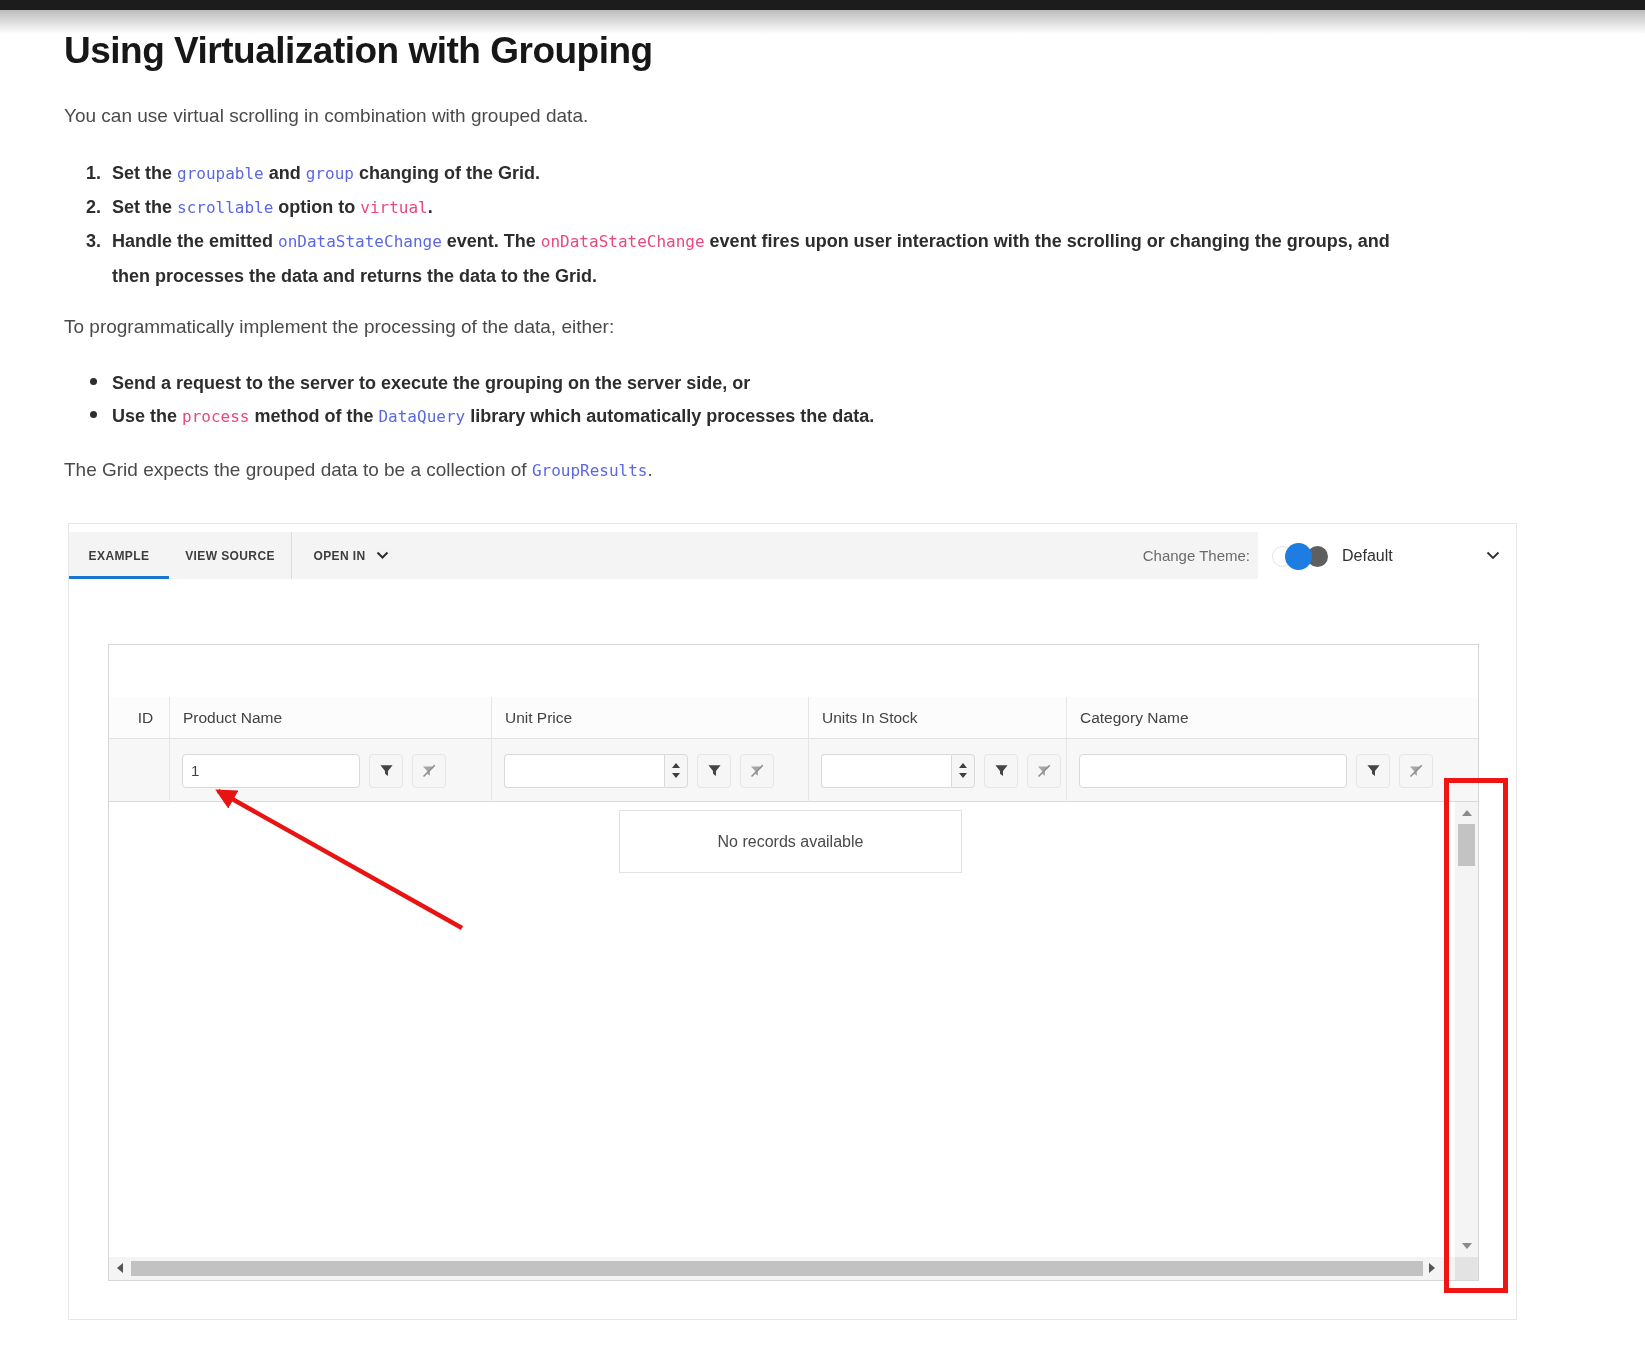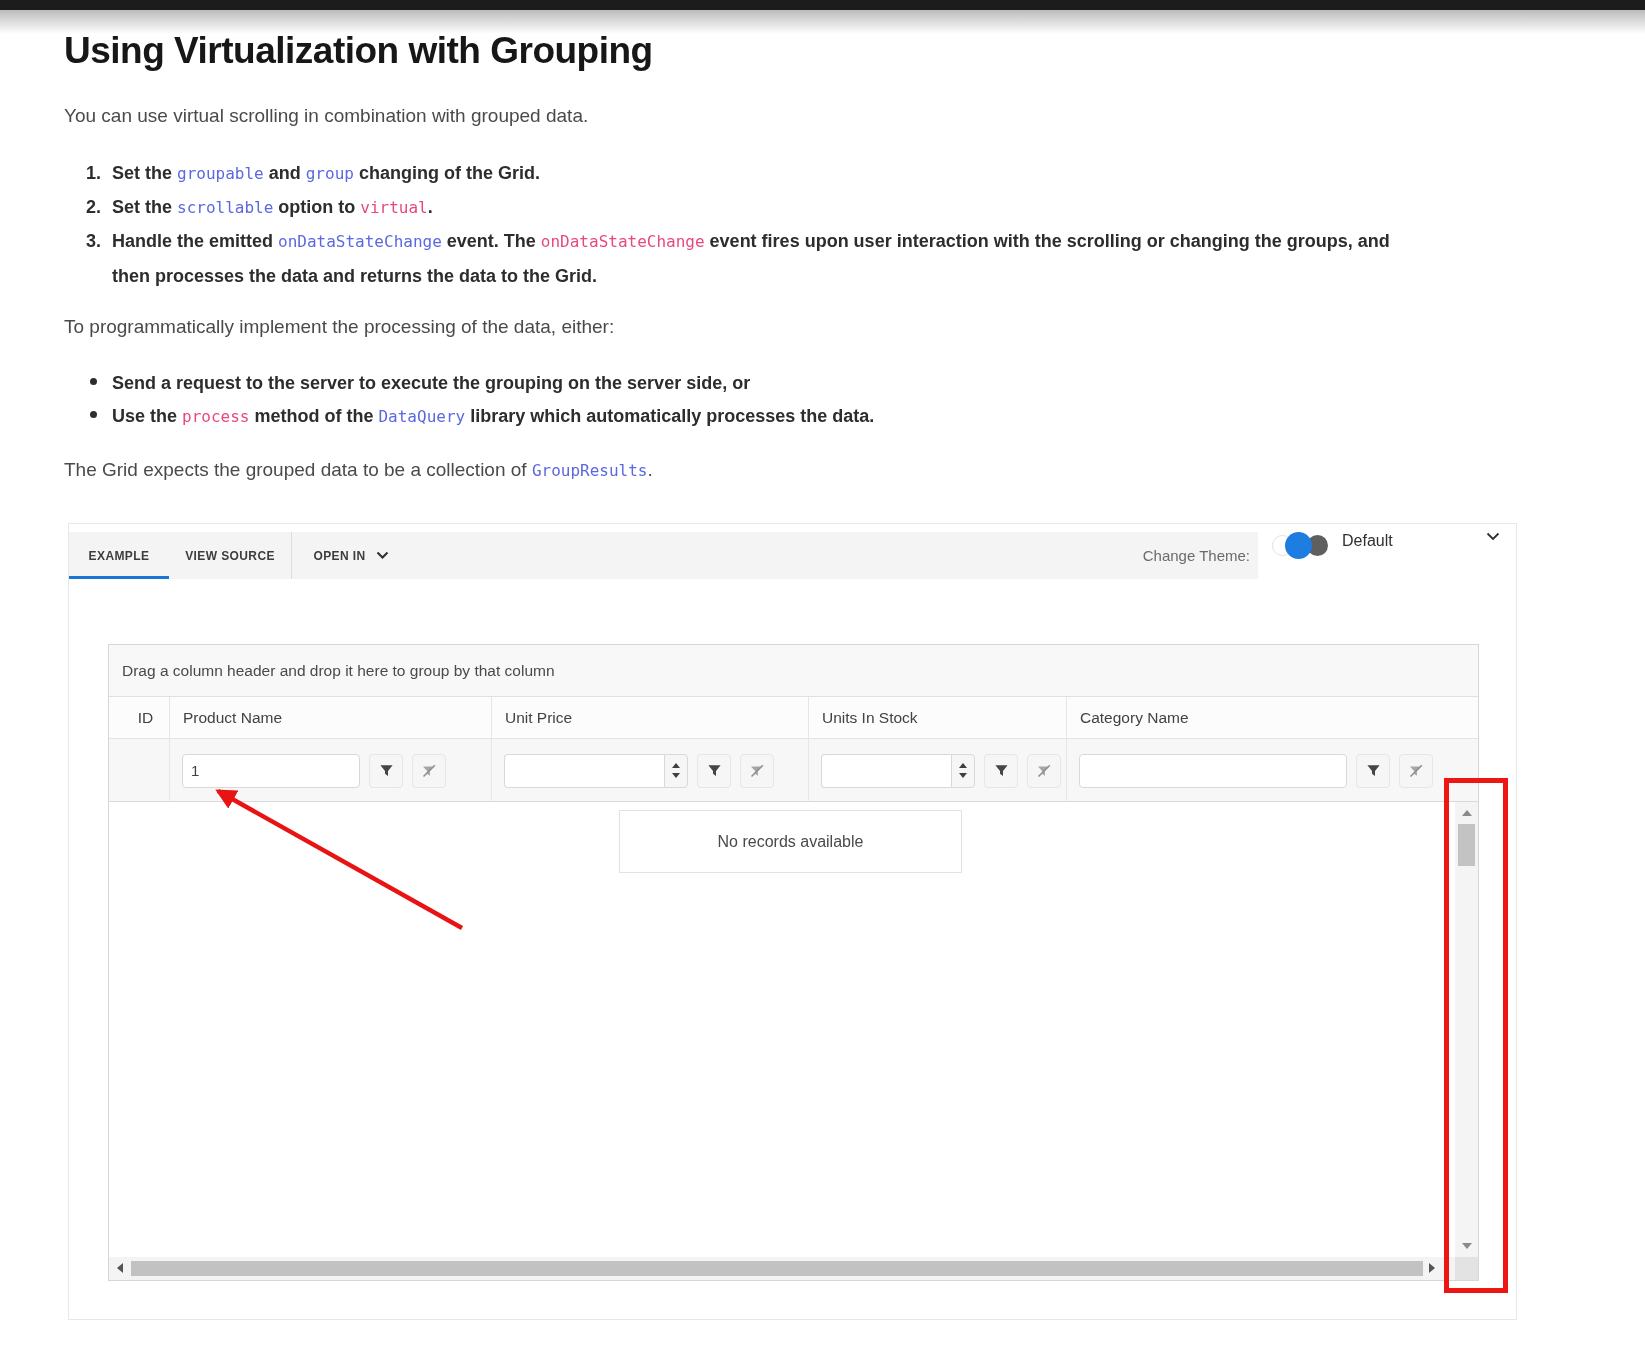--- a/index.html
+++ b/index.html
@@ -29,21 +29,21 @@
   .panel { position:absolute; left:68px; top:523px; width:1449px; height:797px;
     background:#ffffff; border:1px solid #e7e7e7; }
   .tabbar { position:absolute; left:0; top:8px; width:100%; height:47px; background:#f4f4f4; display:flex; align-items:stretch; }
   .tab { display:flex; align-items:center; justify-content:center; font-size:12px; font-weight:700;
     color:#3d3d3d; letter-spacing:0.4px; cursor:pointer; }
   .tab.active { position:relative; }
   .tab.active::after { content:""; position:absolute; left:0; bottom:0; width:100%; height:3px; background:#1976d2; }
   .tab-divider { width:1px; background:#dcdcdc; margin:0 0; }
   .theme-area { position:absolute; right:0; top:0; height:47px; display:flex; align-items:center; }
   .theme-label { font-size:15px; color:#6b6b6b; margin-right:8px; }
-  .theme-box { width:258px; height:47px; background:#ffffff; display:flex; align-items:flex-start; padding:0 16px 0 14px; cursor:pointer; }
+  .theme-box { width:258px; height:47px; background:#ffffff; display:flex; align-items:center; padding:0 16px 0 14px; cursor:pointer; }
   .toggle { position:relative; width:58px; height:26px; margin-right:12px; }
   .toggle .c { position:absolute; border-radius:50%; }
   .toggle .c.white { left:0; top:3px; width:21px; height:21px; background:#ffffff; border:1px solid #e2e2e2; }
   .toggle .c.blue  { left:13px; top:0; width:27px; height:27px; background:#1d7de1; z-index:2; }
   .toggle .c.dark  { left:35px; top:3px; width:21px; height:21px; background:#5f5f5f; }
   .theme-value { font-size:16px; color:#2f2f2f; }
   .chev { margin-left:auto; display:flex; align-items:center; }
 
   
   .grid { position:absolute; left:39px; top:120px; width:1371px; height:637px; border:1px solid #d6d6d6; background:#ffffff; }
@@ -170,23 +170,20 @@
             <svg width="14" height="9" viewBox="0 0 14 9">
                 <polyline points="1.5,1.5 7,7 12.5,1.5" fill="none" stroke="#2f2f2f" stroke-width="1.8"></polyline>
               </svg>
           </span>
         </div>
       </div>
     </div>
 
     <div class="grid">
 
-      <div class="group-panel">
-        <span>Drag a column header and drop it here to group by that column</span>
-      </div>
 
       <div class="hrow">
         <div class="hcell first" style="left:0; width:60px;justify-content:center;">
           <span>ID</span>
         </div>
         <div class="hcell" style="left:60px; width:322px;">
           <span>Product Name</span>
         </div>
         <div class="hcell" style="left:382px; width:317px;">
           <span>Unit Price</span>

